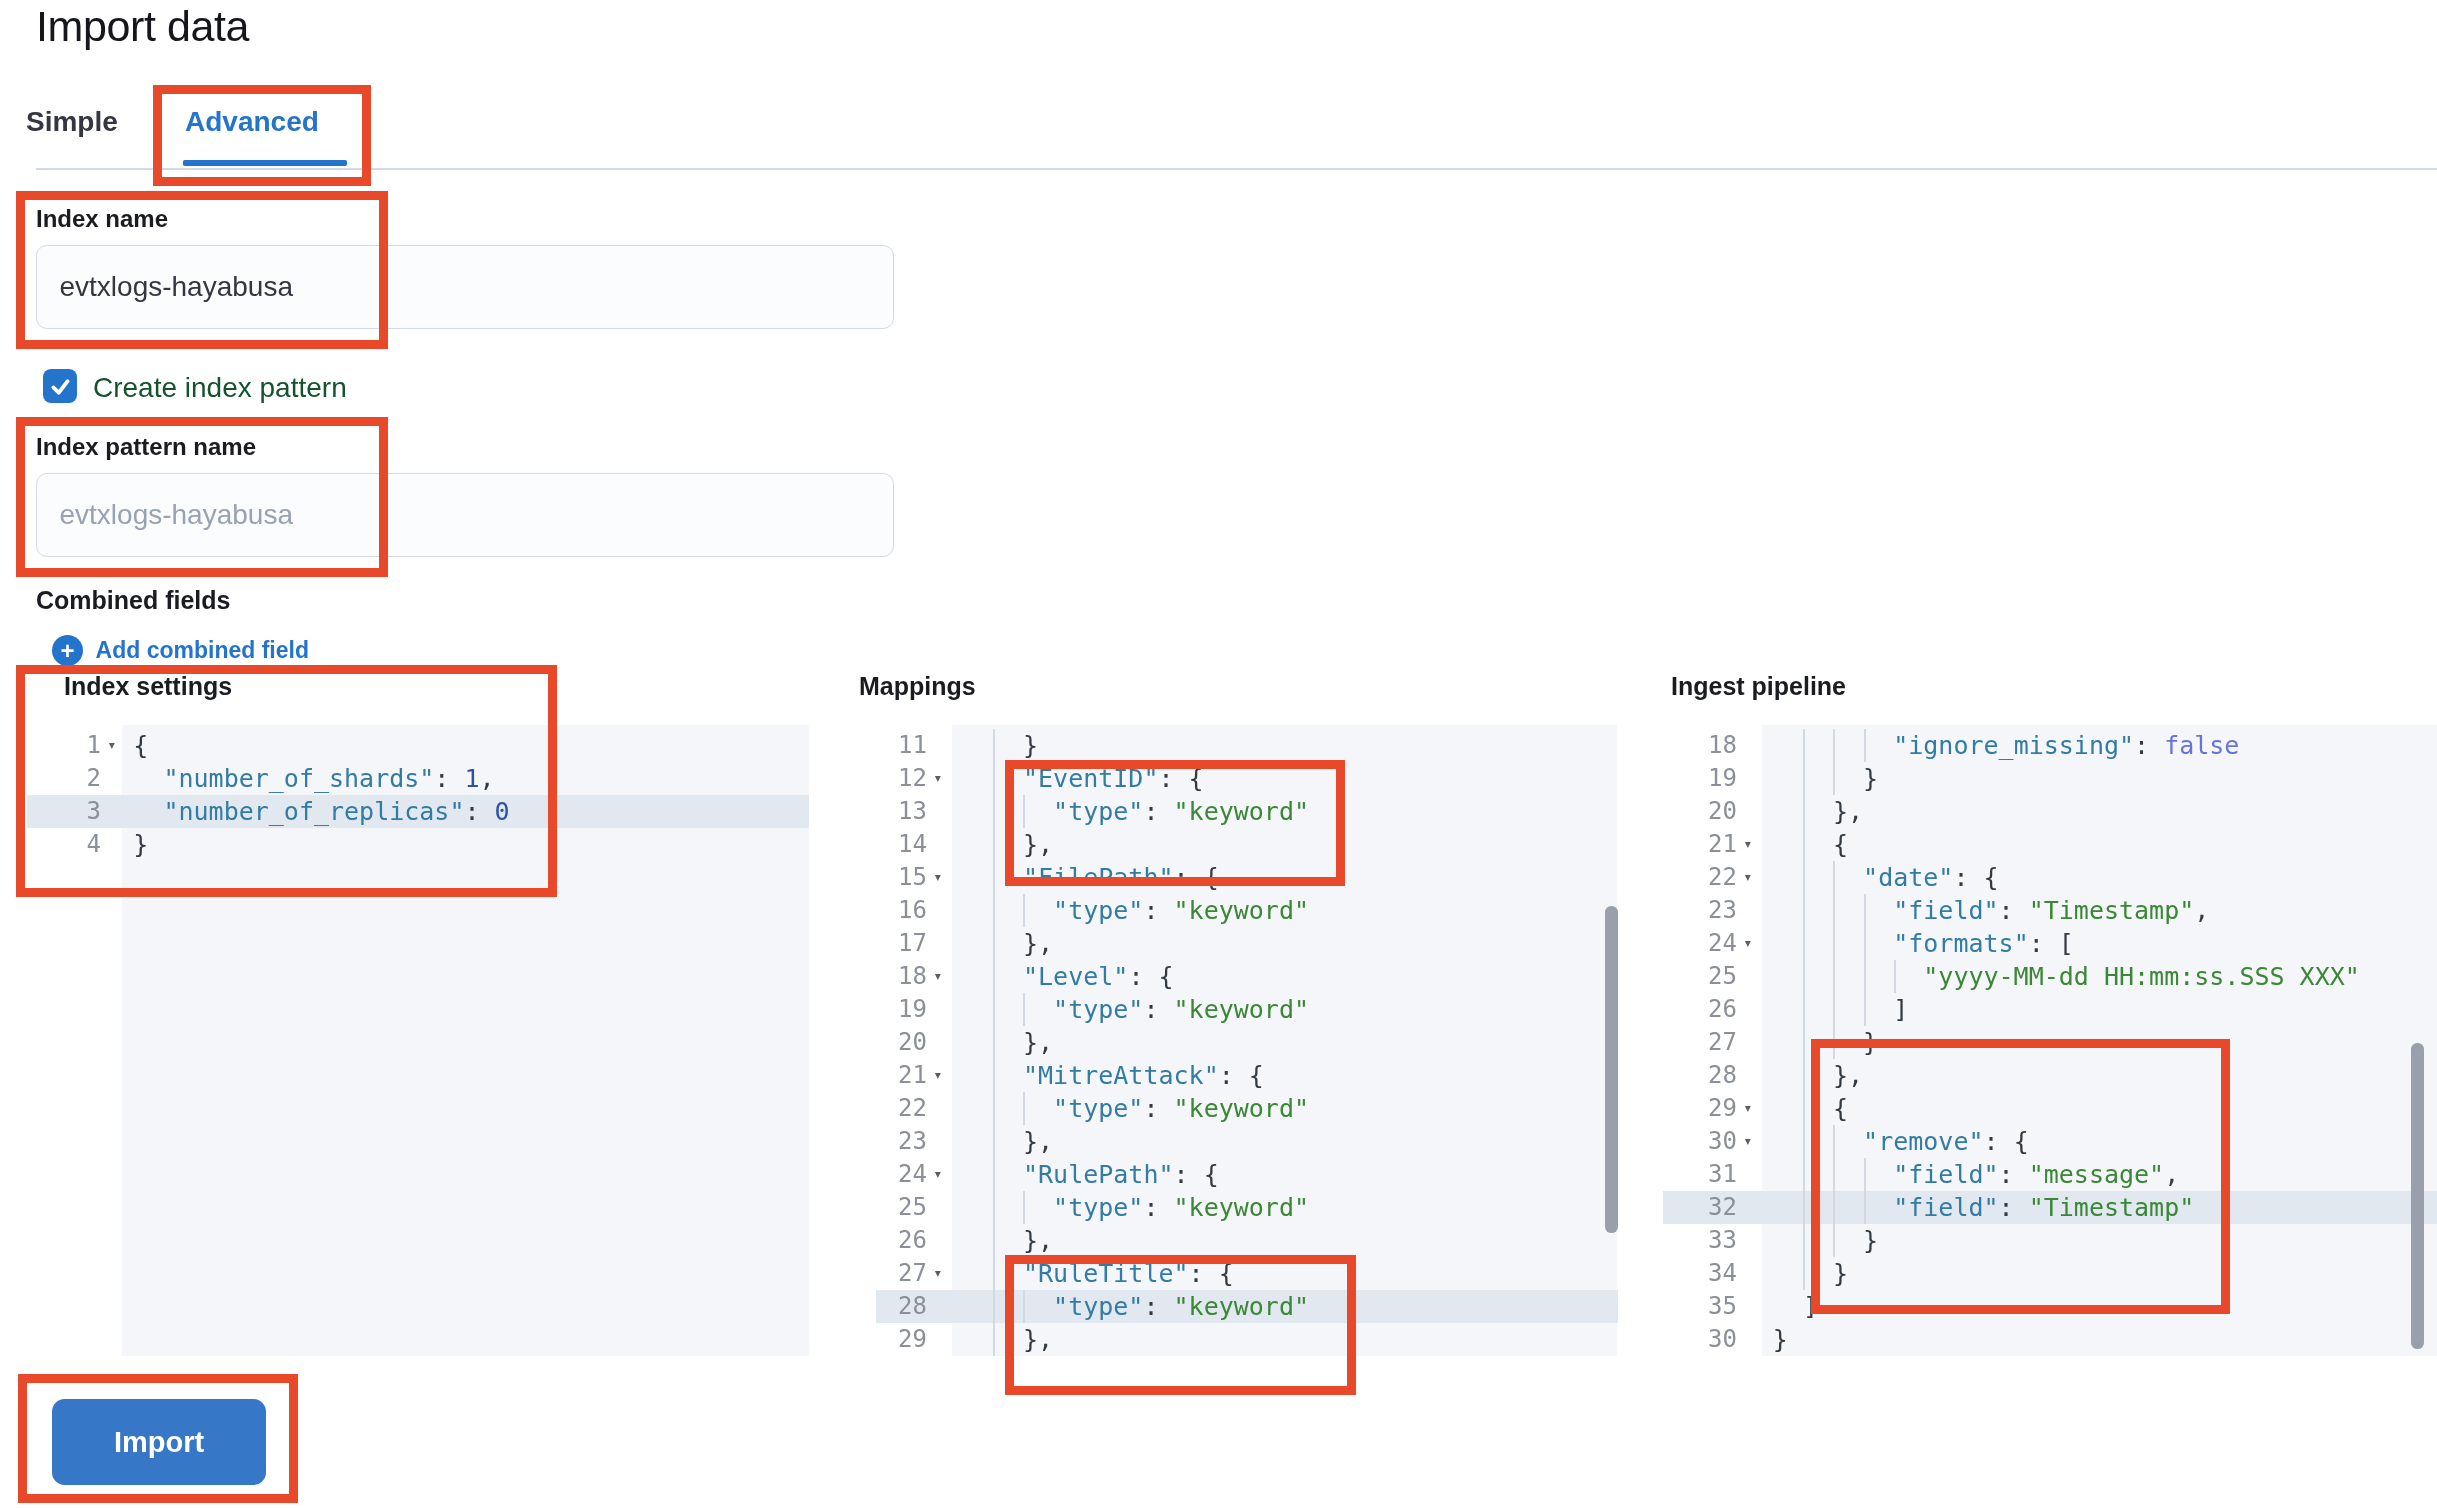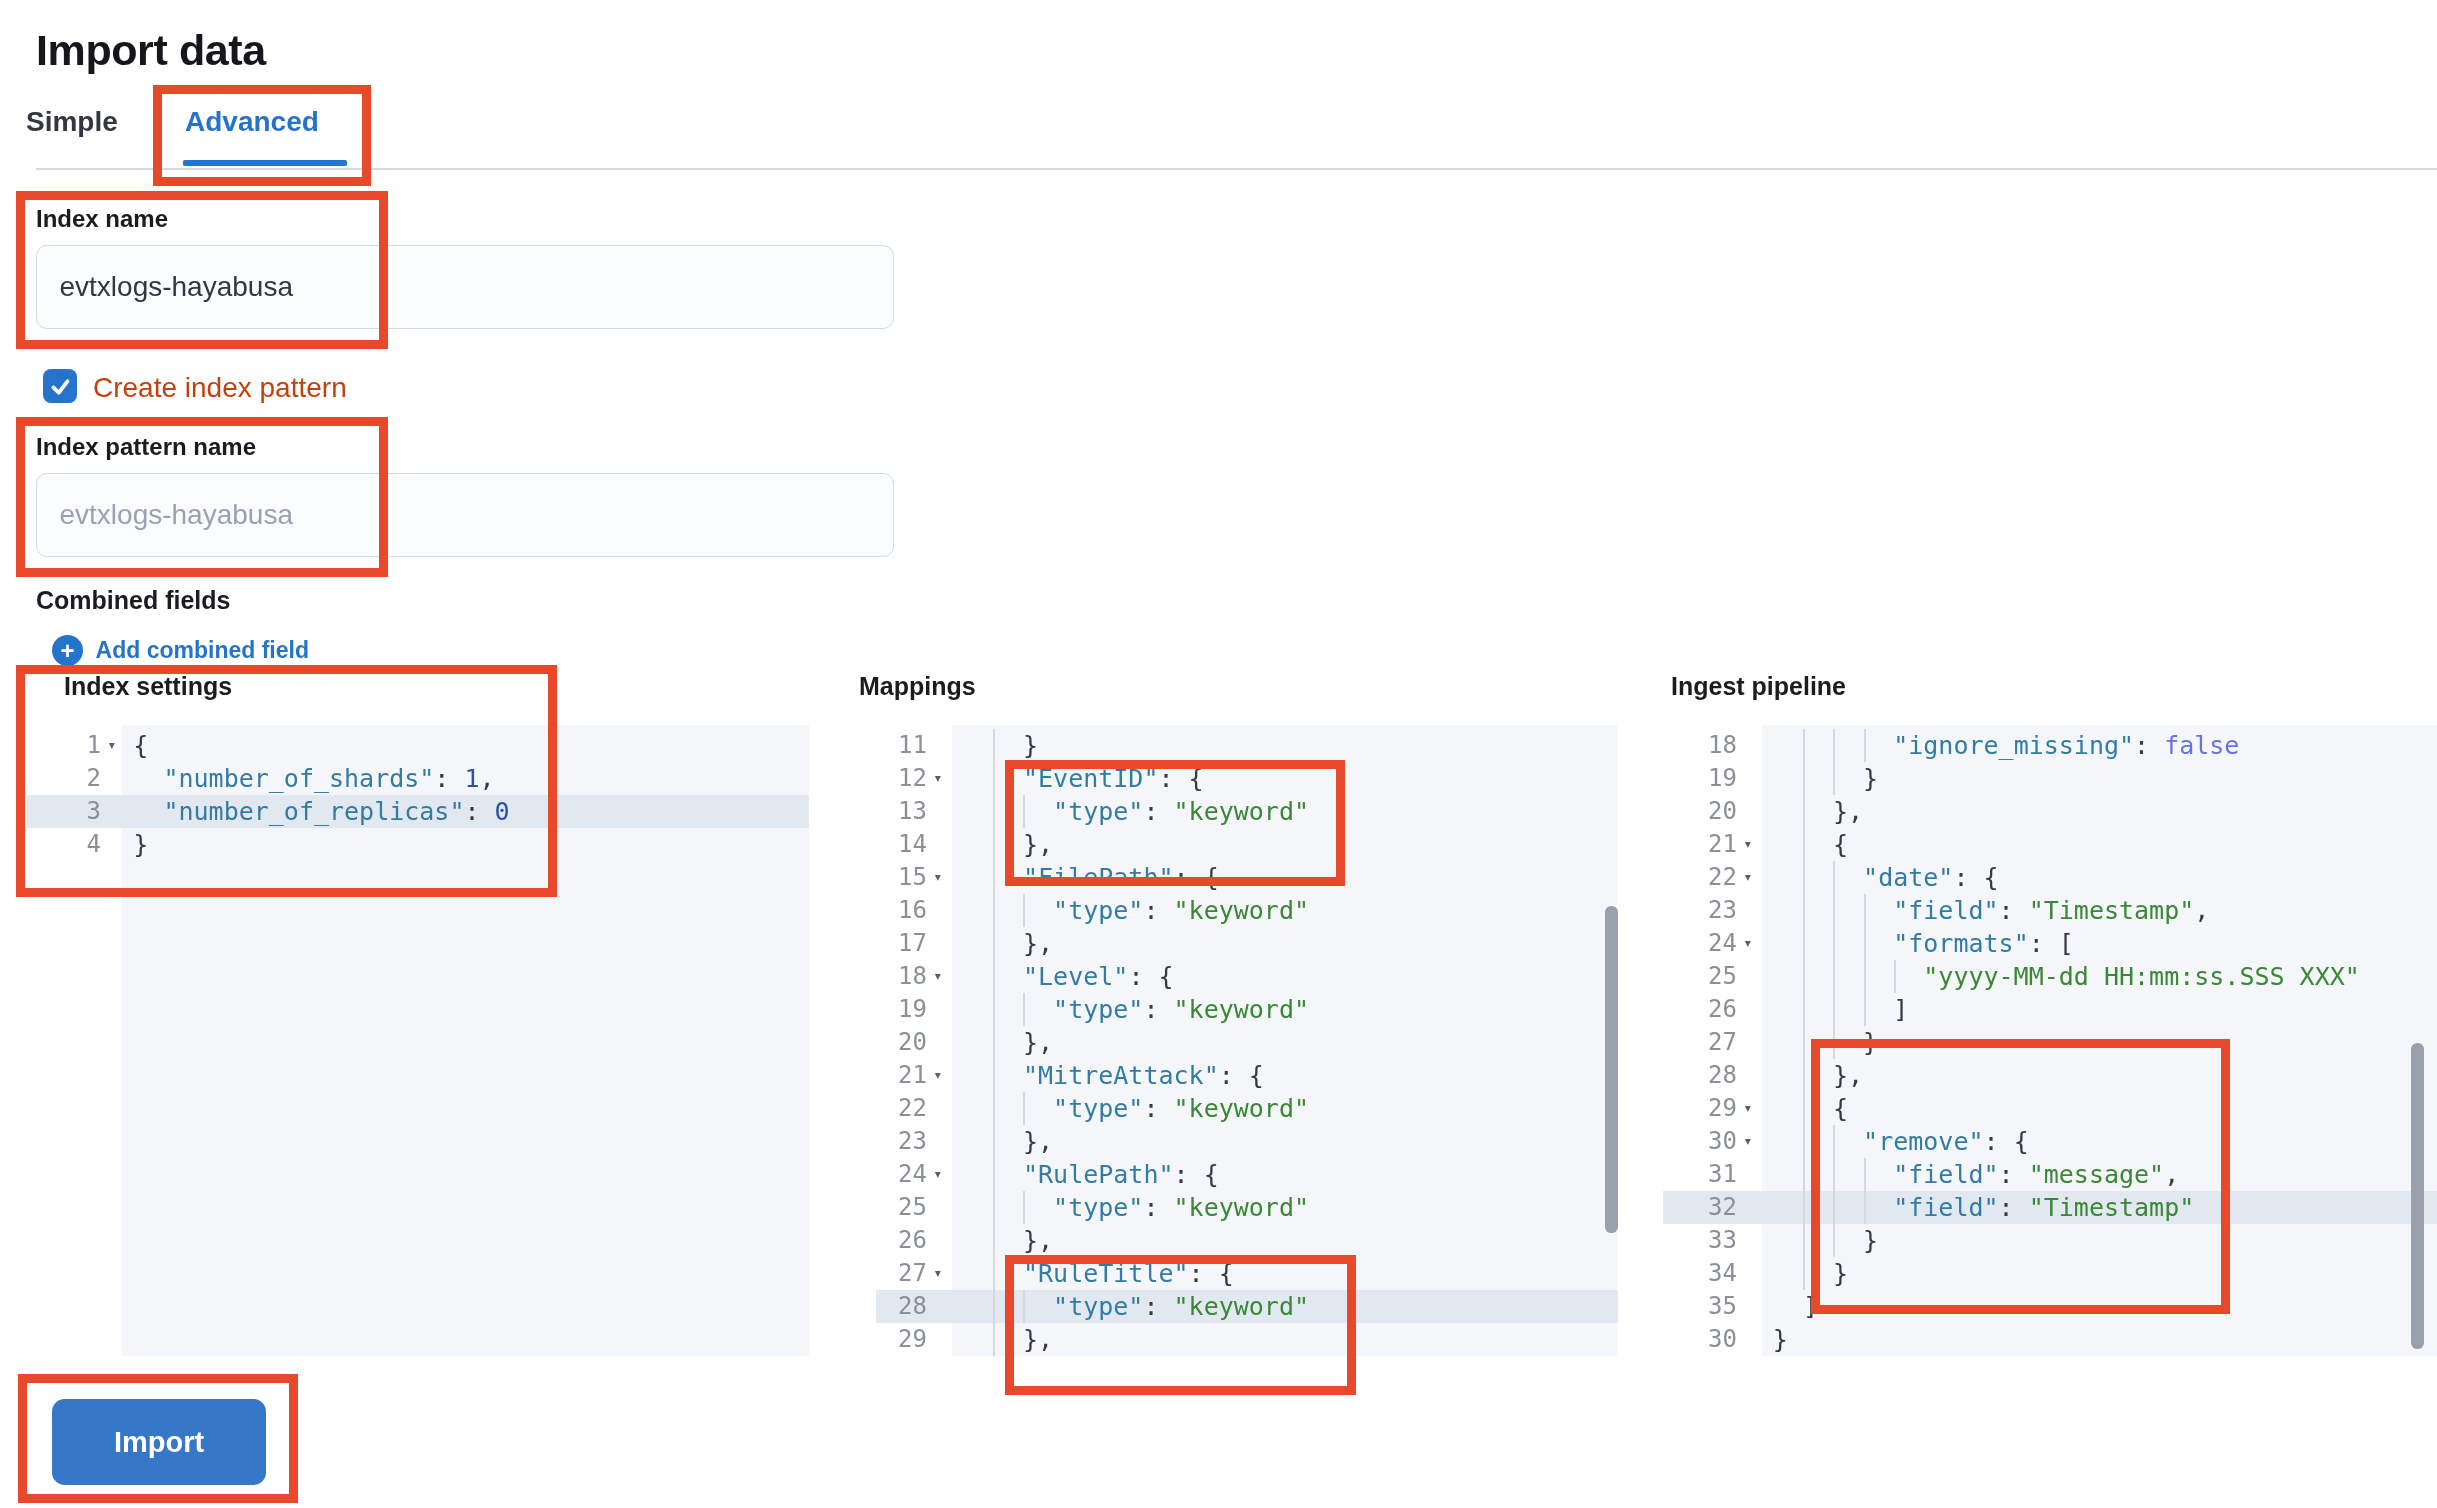--- a/index.html
+++ b/index.html
@@ -1,20 +1,20 @@
 <!DOCTYPE html>
 <html style="--accent: #2574cc; --button-blue: #3678c7; --annotation-red: #e8492b; --divider: #d3dae6; --input-border: #d3dae6; --editor-bg: #f4f6f9; --editor-active: #e2e8f0; --guide: #d3d9e2; --scrollbar: #99a0ab; --code-key: #327ba3; --code-str: #3a8735; --code-num: #2b51a8; --code-bool: #6673dd; --code-punct: #343a42;font-size:14.4px"><head>
 <meta charset="utf-8">
 <style>
   * { box-sizing: border-box; margin: 0; padding: 0; }
   html, body { width: 2438px; height: 1508px; background: #ffffff; overflow: hidden;
     font-family: "Liberation Sans", sans-serif; }
   .abs { position: absolute; }
 
-  .page-title { left: 36px; top: 26px; font-size: 43px; font-weight: 700; color: #16171c; letter-spacing: -0.4px; text-align: center; }
+  .page-title { left: 36px; top: 2px; font-size: 43px; font-weight: 400; color: #16171c; letter-spacing: -0.4px; text-align: center; }
 
   .tab { top: 106px; font-size: 28px; font-weight: 700; cursor: pointer; }
   .tab-simple { left: 26px; color: #343741; }
   .tab-advanced { left: 185px; color: var(--accent); }
   .tab-underline { left: 183px; top: 160px; width: 164px; height: 6.3px; background: var(--accent); border-radius: 1.8px; }
   .divider { left: 36px; top: 168px; width: 2402px; height: 1.8px; background: var(--divider); }
 
   .field-label { font-size: 24px; font-weight: 700; color: #1a1c21; }
   .lbl-index-name { left: 36px; top: 205px; }
   .lbl-index-pattern { left: 36px; top: 433px; }
@@ -22,21 +22,21 @@
 
   .text-input { left: 36px; width: 858px; height: 84px; border: 1.8px solid var(--input-border);
     background: #fbfcfd; border-radius: 10.8px; font-size: 28px; padding-left: 22.5px;
     color: #343741; font-family: "Liberation Sans", sans-serif; outline: none; }
   .text-input::placeholder { color: #98a2b3; }
   .input-index-name { top: 245px; }
   .input-index-pattern { top: 473px; }
 
   .checkbox { left: 43px; top: 369px; width: 34px; height: 34px; border-radius: 8px;
     background: var(--accent); display: flex; align-items: center; justify-content: center; cursor: pointer; }
-  .checkbox-label { left: 93px; top: 372px; font-size: 28px; color: #c2410c; }
+  .checkbox-label { left: 93px; top: 372px; font-size: 28px; color: #14532d; }
 
   .add-link { left: 52px; top: 635px; display: flex; align-items: center; gap: 12.6px; cursor: pointer; }
   .plus-circle { width: 31px; height: 31px; border-radius: 50%; background: var(--accent);
     color: #fff; display: flex; align-items: center; justify-content: center;
     font-size: 24px; font-weight: 700; line-height: 1; }
   .add-link-text { font-size: 23px; font-weight: 600; color: var(--accent); }
 
   .editor-label { top: 672px; font-size: 25px; font-weight: 700; color: #1a1c21; }
   .lbl-e0 { left: 36px; margin-left: 28px; }
   .lbl-e1 { left: 859px; }

